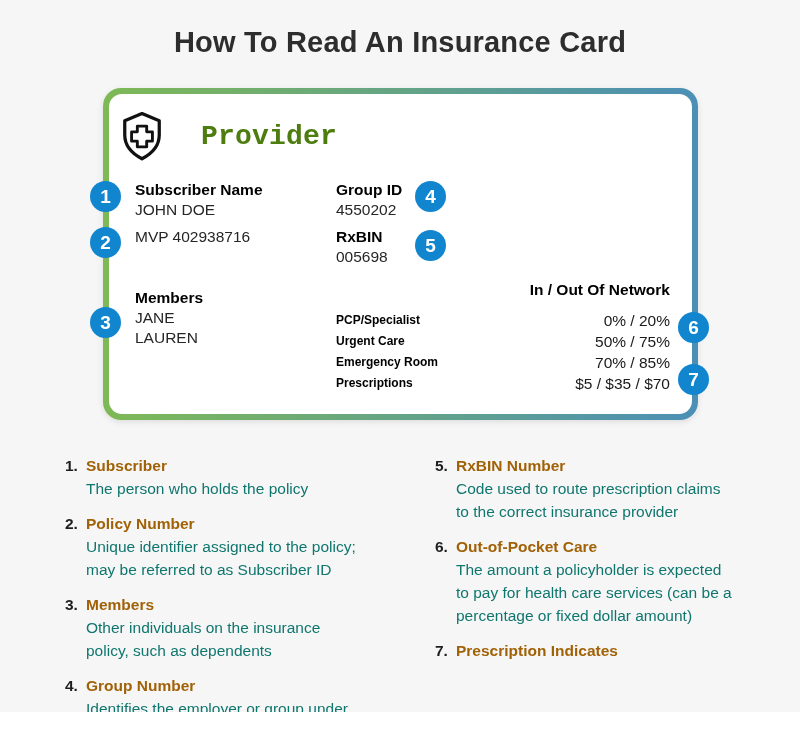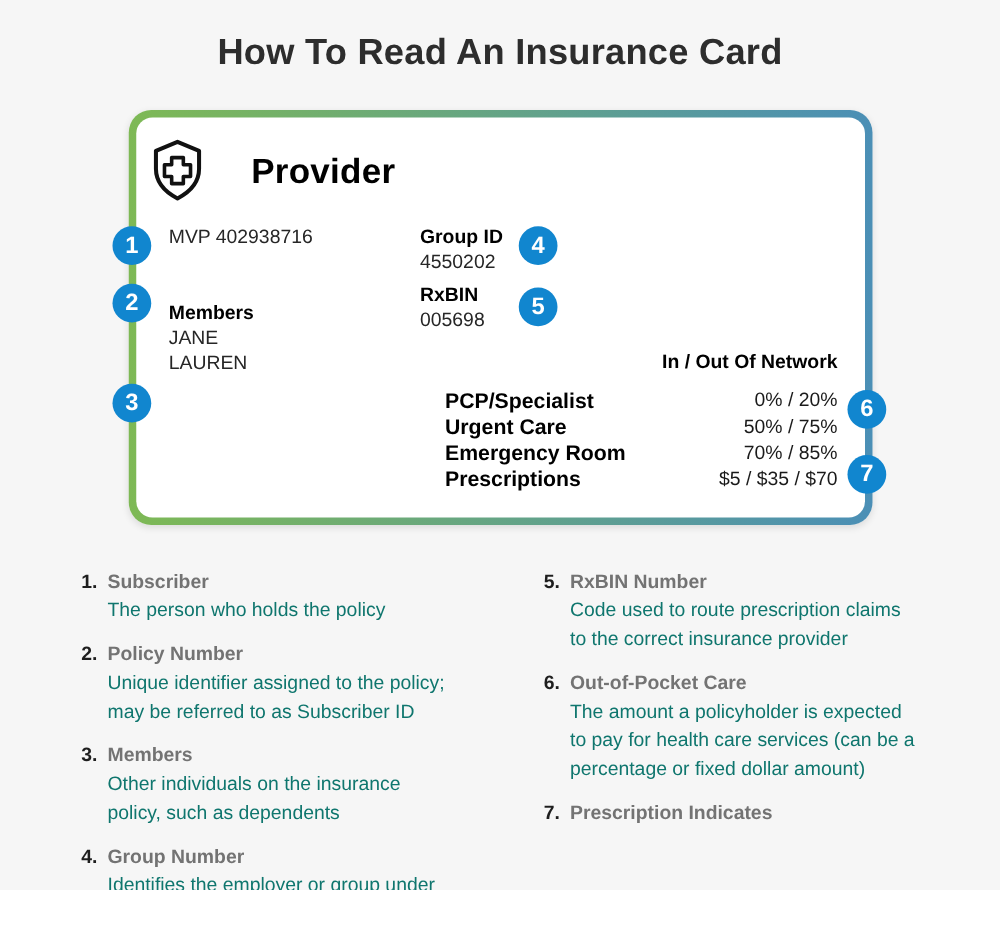--- a/index.html
+++ b/index.html
@@ -42,22 +42,23 @@
     position: absolute;
     left: 10px; top: 14px;
     display: flex;
     align-items: center;
   }
   .shield { display: block; width: 46px; height: 57px; }
   .provider {
     margin-left: 36px;
     font-size: 28px;
     font-weight: bold;
-    color: #000000;
+    color: #4d7c0f;
     letter-spacing: 0.2px;
+    font-family: Liberation Mono, monospace;
   }
   .fields-left  { position: absolute; left: 26px;  top: 86px; }
   .fields-mid   { position: absolute; left: 227px; top: 86px; }
   .fgroup { margin-bottom: 7px; }
   .fgroup-members { margin-top: 41px; }
   .flabel { font-size: 15.5px; font-weight: bold; color: #000; line-height: 20px; }
   .fvalue { font-size: 15.5px; color: #262626; line-height: 20px; }
   .network {
     position: absolute;
     left: 227px; right: 22px; top: 186px;
@@ -68,21 +69,21 @@
     font-weight: bold;
     color: #000;
     line-height: 20px;
     margin-bottom: 10px;
   }
   .net-row {
     display: flex;
     justify-content: space-between;
     line-height: 21px;
   }
-  .net-label { font-size: 17px; font-weight: bold; color: #000; margin-left: 20px; }
+  .net-label { font-size: 12px; font-weight: bold; color: #000; }
   .net-value { font-size: 15.5px; color: #1a1a1a; }
   
   .marker {
     position: absolute;
     width: 31px; height: 31px;
     border-radius: 50%;
     background: var(--accent-blue, #1186cf);
     color: #fff;
     font-size: 19px;
     font-weight: bold;
@@ -108,21 +109,21 @@
   .legend-col.right { flex: 1; }
   .li { display: flex; margin-bottom: 12px; }
   .li-num {
     width: 21px; flex: none;
     font-size: 15.5px; font-weight: bold;
     color: #1e1e1e; line-height: 23px;
   }
   .li-body { max-width: 310px; }
   .li-title {
     font-size: 15.5px; font-weight: bold;
-    color: #737373; line-height: 23px;
+    color: #a16207; line-height: 23px;
   }
   .li-desc {
     font-size: 15.5px;
     color: #0f766e;
     line-height: 23px;
     white-space: pre-line;
   }
 </style>
 </head>
 <body>
@@ -136,20 +137,24 @@
 
       <div class="brand">
         <svg class="shield" viewBox="0 0 64 70" fill="none" xmlns="http://www.w3.org/2000/svg">
           <path d="M32 3 L56 13 V33 C56 48.5 46.5 58.5 32 66 C17.5 58.5 8 48.5 8 33 V13 Z" stroke="#111" stroke-width="4.5" stroke-linejoin="round"></path>
           <path d="M25.5 20.5 H38.5 V28.5 H46.5 V41.5 H38.5 V49.5 H25.5 V41.5 H17.5 V28.5 H25.5 Z" stroke="#111" stroke-width="4" stroke-linejoin="round"></path>
         </svg>
         <span class="provider">Provider</span>
       </div>
 
       <div class="fields-left">
+        <div class="fgroup">
+          <div class="flabel">Subscriber Name</div>
+          <div class="fvalue">JOHN DOE</div>
+        </div>
         <div class="fgroup">
           <div class="fvalue">MVP 402938716</div>
         </div>
         <div class="fgroup fgroup-members">
           <div class="flabel">Members</div>
           <div class="fvalue">JANE</div>
           <div class="fvalue">LAUREN</div>
         </div>
       </div>
 

